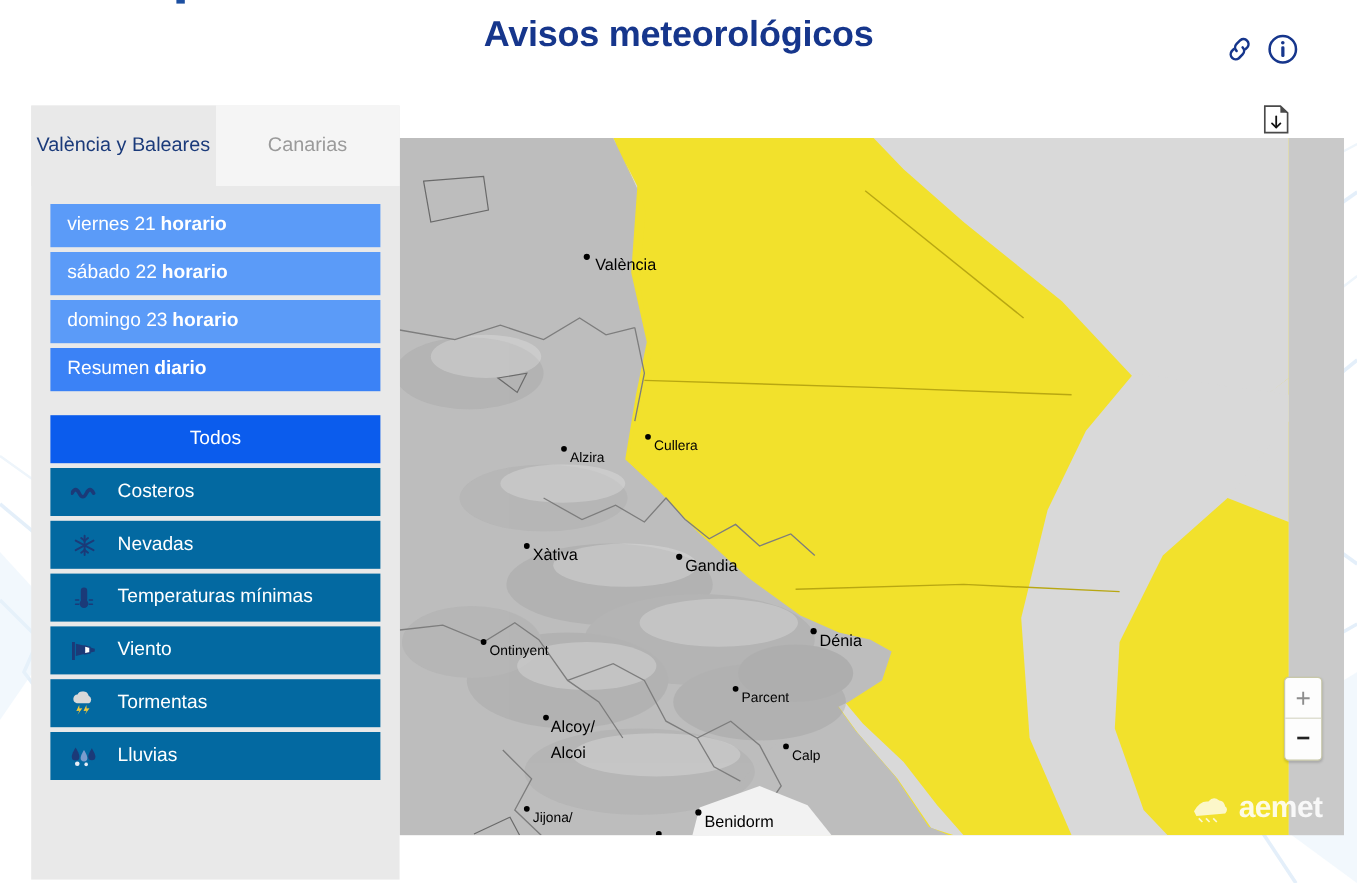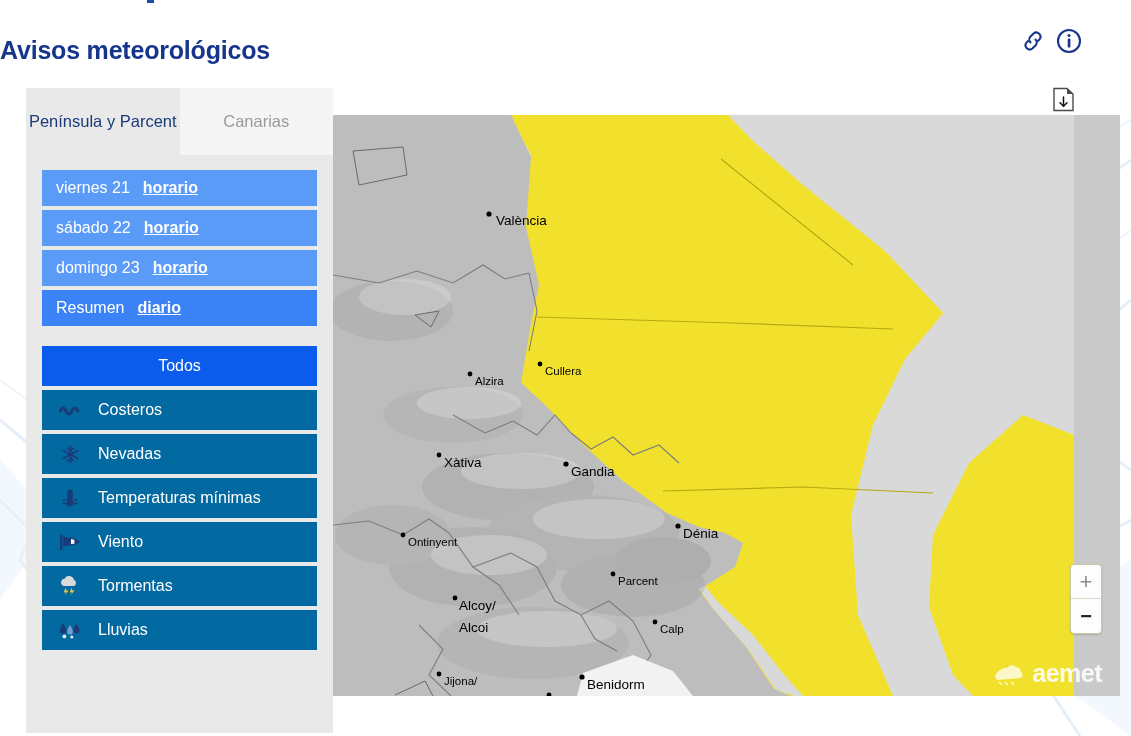--- a/index.html
+++ b/index.html
@@ -33,23 +33,23 @@
   .header {
     position: absolute;
     top: 0; left: 0;
     width: 1131px;
     height: 85px;
     z-index: 5;
   }
   .page-title {
     position: absolute;
     left: 0; right: 0;
-    top: 36px;
-    text-align: left;
-    font-size: 25px;
+    top: 12px;
+    text-align: center;
+    font-size: 30px;
     font-weight: bold;
     color: #16368c;
     letter-spacing: -0.2px;
   }
   .header-icons {
     position: absolute;
     right: 48px;
     top: 27px;
     display: flex;
     align-items: center;
@@ -113,21 +113,21 @@
     padding-left: 14px;
     background: #5b9bf8;
     color: #ffffff;
     font-size: 16px;
     margin-bottom: 4px;
     cursor: pointer;
     user-select: none;
   }
   .day-item:last-child { margin-bottom: 0; }
   .day-item.selected { background: #3b82f6; }
-  .day-item b { font-weight: bold; margin-left: 13px; text-decoration: underline; }
+  .day-item b { font-weight: bold; margin-left: 4px; }
 
   .cat-list {
     margin: 20px 16px 0 16px;
   }
   .cat-item {
     height: 40px;
     display: flex;
     align-items: center;
     background: #0369a1;
     color: #ffffff;
@@ -274,21 +274,21 @@
           <circle cx="14" cy="8.6" r="1.5" fill="#16368c"></circle>
           <rect x="12.7" y="11.6" width="2.7" height="9" rx="1.2" fill="#16368c"></rect>
         </svg>
       </span>
     </div>
   </div>
 
   <div class="sidebar">
 
     <div class="tabs">
-      <div class="tab active">Península y Parcent</div>
+      <div class="tab active">València y Baleares</div>
       <div class="tab inactive">Canarias</div>
     </div>
 
     <div class="day-list">
       <div class="day-item">
         <span>viernes 21</span>
         <b>horario</b>
       </div>
       <div class="day-item">
         <span>sábado 22</span>

